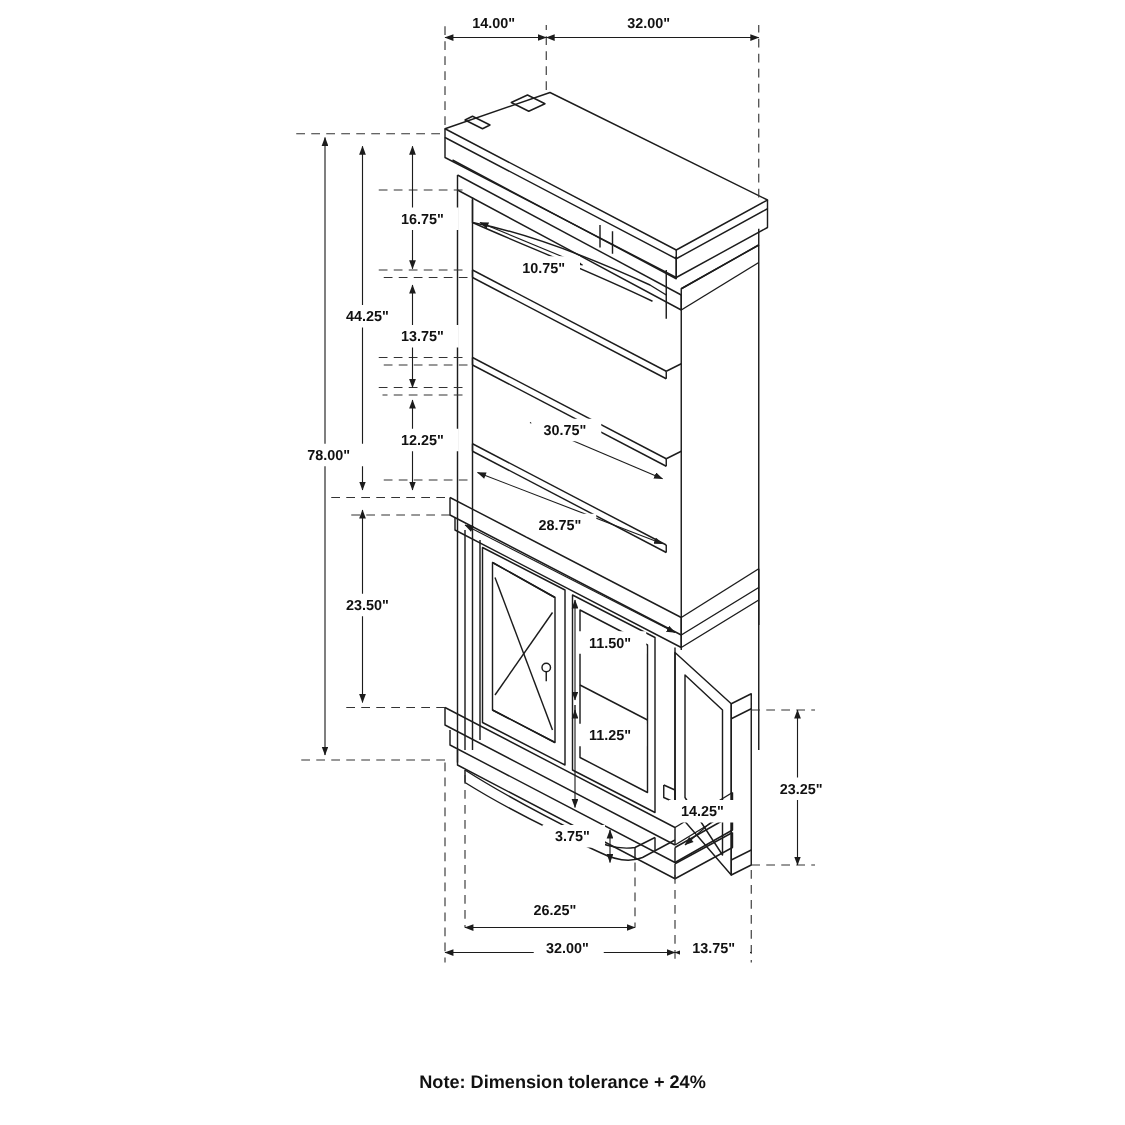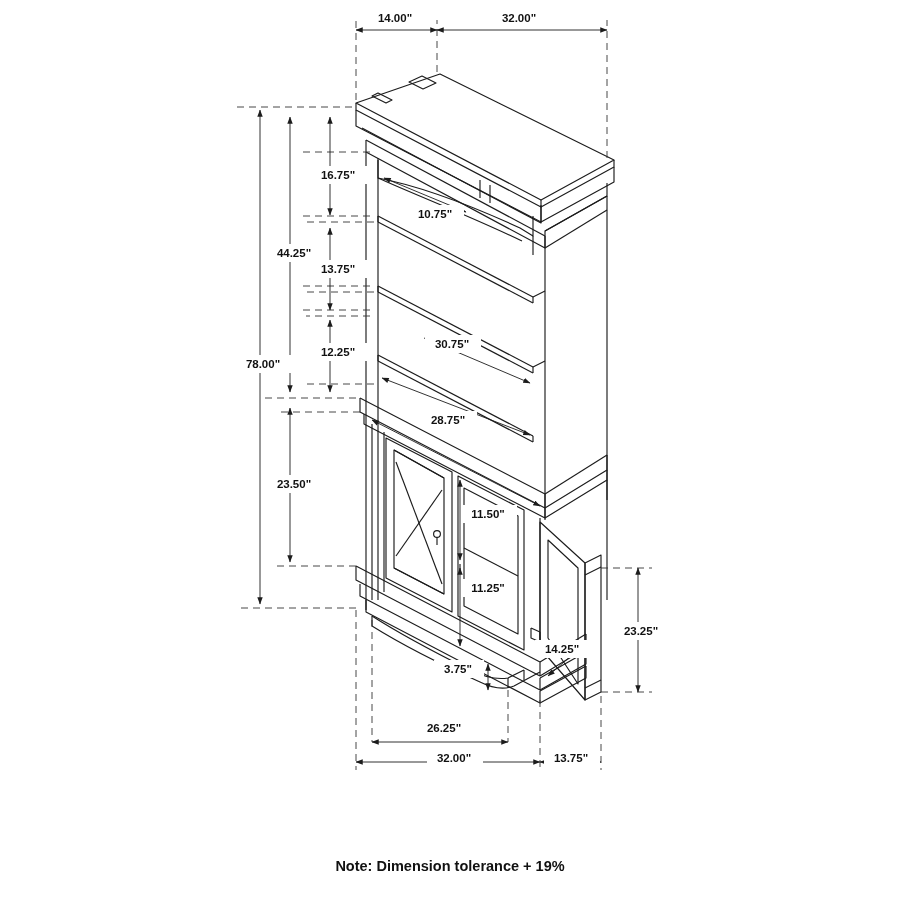--- a/index.html
+++ b/index.html
@@ -284,14 +284,14 @@
       <text class="dimtext" x="444" y="732" text-anchor="middle">26.25"</text>
 
       <rect x="427" y="749" width="56" height="18" fill="#fff"></rect>
       <text class="dimtext" x="454" y="762" text-anchor="middle">32.00"</text>
 
       <rect x="544" y="749" width="56" height="18" fill="#fff"></rect>
       <text class="dimtext" x="571" y="762" text-anchor="middle">13.75"</text>
     </g>
   </svg>
 
-  <div class="note">Note: Dimension tolerance + 19%</div>
+  <div class="note">Note: Dimension tolerance + 24%</div>
 </div>
 
 </body></html>

